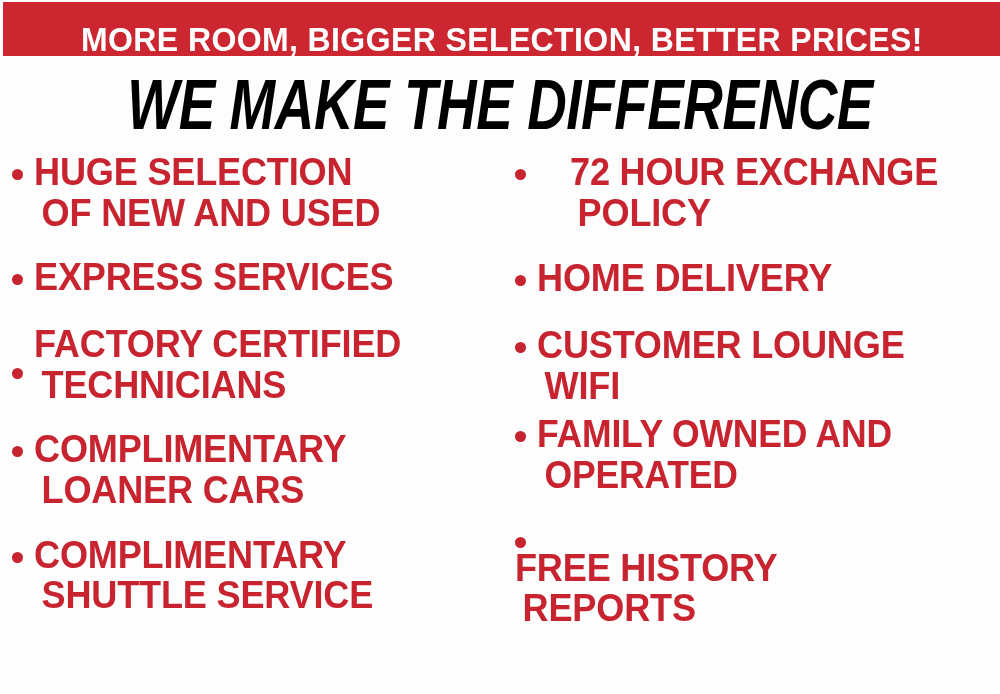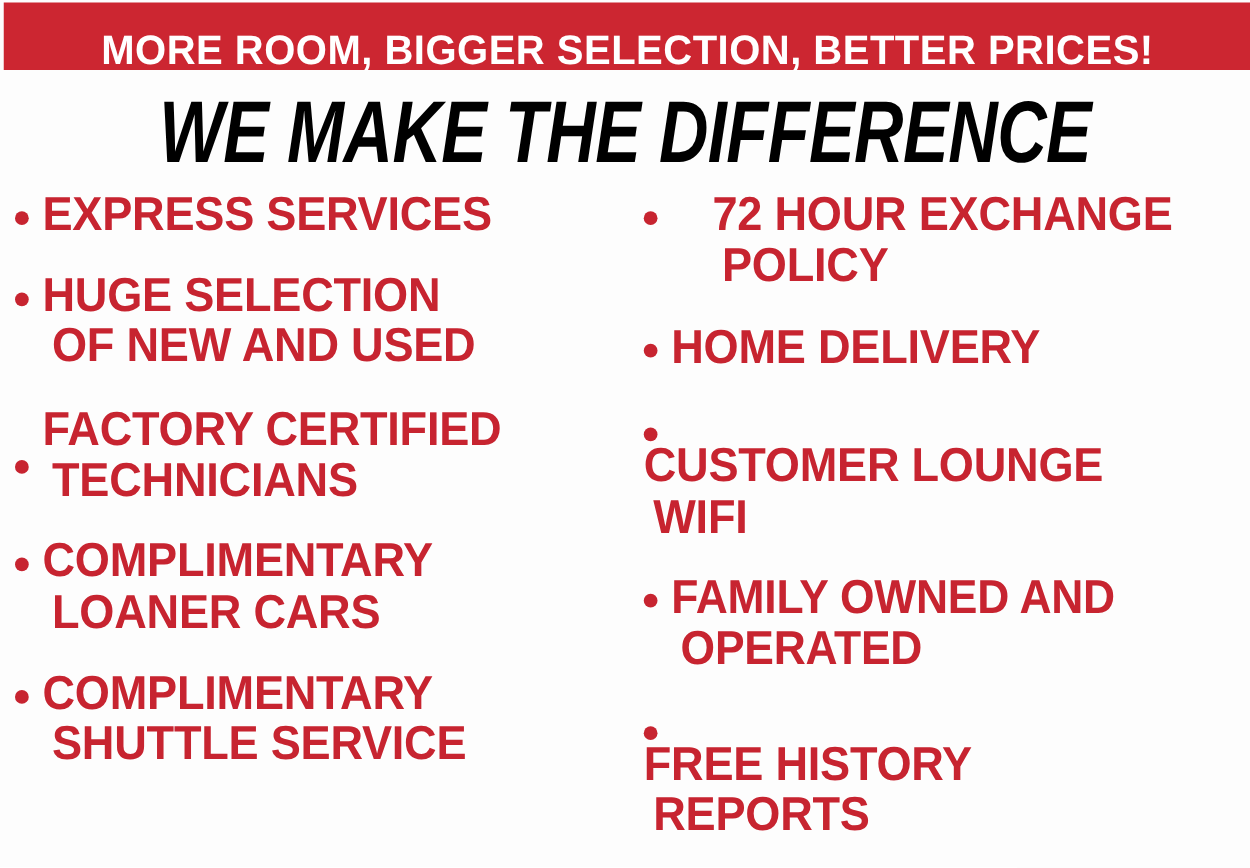--- a/index.html
+++ b/index.html
@@ -110,21 +110,21 @@
   .btext .ln + .ln { padding-left: 8px; }
 
   
   .col-left  .bullet:nth-child(1) { margin-bottom: 24px; }
   .col-left  .bullet:nth-child(2) { margin-bottom: 26px; }
   .col-left  .bullet:nth-child(3) { margin-bottom: 24px; align-items: center; }
   .col-left  .bullet:nth-child(4) { margin-bottom: 24px; }
 
   .col-right .bullet:nth-child(1) { margin-bottom: 25px; gap: 33px; }
   .col-right .bullet:nth-child(2) { margin-bottom: 26px; }
-  .col-right .bullet:nth-child(3) { margin-bottom: 24px; flex-direction: column; }
+  .col-right .bullet:nth-child(3) { margin-bottom: 8px; }
   .col-right .bullet:nth-child(4) { margin-bottom: 24px; }
   .col-right .bullet:nth-child(5) { margin-bottom: 24px; flex-direction: column; }
 
   .col-right .bullet:nth-child(4) .btext { transform: scaleX(0.935); }
 </style>
 </head>
 <body>
 
 <div id="poster">
 
@@ -134,33 +134,33 @@
 
   <div class="headline-wrap">
     <div class="headline">WE MAKE THE DIFFERENCE</div>
   </div>
 
   <div class="columns">
     <div class="col col-left">
         <div class="bullet">
           <span class="dot"></span>
           <div class="btext">
-            <span class="ln">EXPRESS SERVICES</span>
-          </div>
-        </div>
-        <div class="bullet">
-          <span class="dot"></span>
-          <div class="btext">
             <span class="ln">HUGE SELECTION</span>
             <span class="ln">OF NEW AND USED</span>
           </div>
         </div>
         <div class="bullet">
           <span class="dot"></span>
           <div class="btext">
+            <span class="ln">EXPRESS SERVICES</span>
+          </div>
+        </div>
+        <div class="bullet">
+          <span class="dot"></span>
+          <div class="btext">
             <span class="ln">FACTORY CERTIFIED</span>
             <span class="ln">TECHNICIANS</span>
           </div>
         </div>
         <div class="bullet">
           <span class="dot"></span>
           <div class="btext">
             <span class="ln">COMPLIMENTARY</span>
             <span class="ln">LOANER CARS</span>
           </div>

